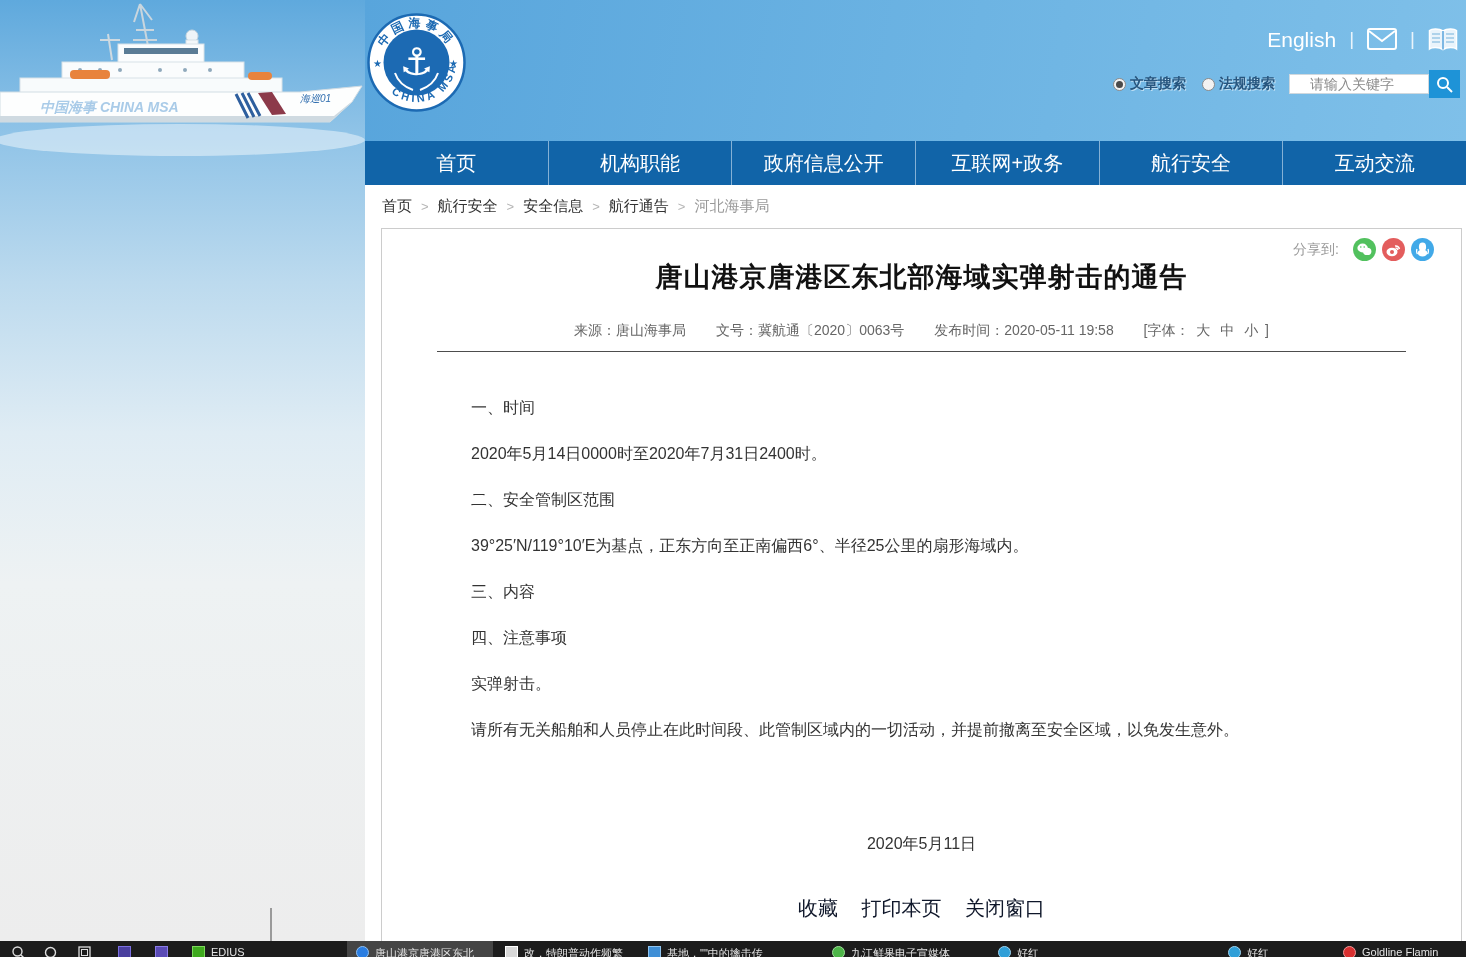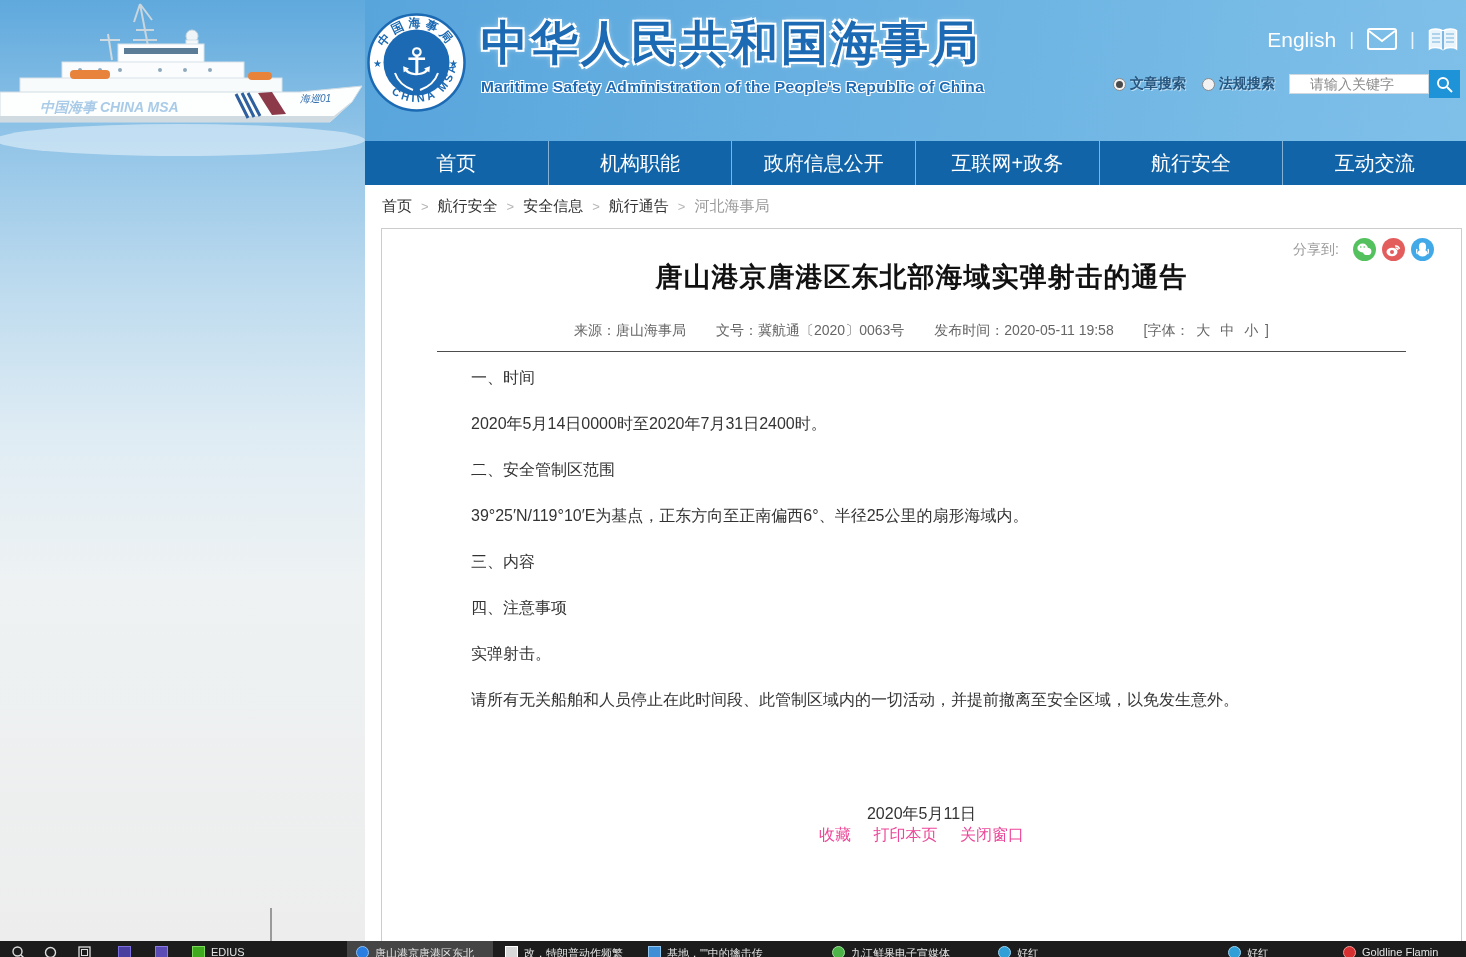--- a/index.html
+++ b/index.html
@@ -60,24 +60,24 @@
   .share-label { color:#999; font-size:14px; margin-right:8px; }
   .share-ico { width:23px; height:23px; border-radius:50%; margin-left:6px; display:flex;
     align-items:center; justify-content:center; cursor:pointer; }
   .share-ico svg { display:block; }
   .art-title { margin-top:30px; text-align:center; font-size:27px; font-weight:bold; color:#111;
     letter-spacing:1px; }
   .meta { margin-top:27px; text-align:center; font-size:14px; color:#666; }
   .meta .gap { display:inline-block; width:26px; }
   .meta .fs { cursor:pointer; margin:0 3px; }
   .divider { margin:11px 55px 0 55px; border-bottom:1px solid #4d4d4d; }
-  .content { margin-top:14px; padding:0 60px 0 89px; }
+  .content { margin-top:44px; padding:0 60px 0 89px; }
   .content p { font-size:16px; color:#333; line-height:24px; margin:0 0 22px 0; }
   .art-date { margin-top:92px; text-align:center; font-size:16px; color:#333; }
-  .art-actions { text-align:center; font-size:16px; color:#ec4899; }
+  .art-actions { margin-top:40px; text-align:center; font-size:20px; color:#0f172a; }
   .art-actions span { margin:0 9px; cursor:pointer; }
 
   
   .taskbar { position:absolute; left:0; top:941px; width:1466px; height:16px; background:#1c1c1c; overflow:hidden; }
   .tb-item { position:absolute; top:5px; display:flex; align-items:flex-start; }
   .tb-label { color:#e3e3e3; font-size:11px; margin-left:6px; white-space:nowrap; }
   .tb-active { position:absolute; left:347px; top:0; width:146px; height:16px; background:#454545; }
   .tb-sq { width:13px; height:13px; display:inline-block; }
   .tb-circ { width:13px; height:13px; border-radius:50%; display:inline-block; }
 </style>
@@ -133,24 +133,20 @@
         </text>
         <text font-size="11" fill="#1c6ab3" font-weight="bold" letter-spacing="3">
           <textPath href="#arcBot" startOffset="28%">CHINA MSA</textPath>
         </text>
         <text x="6" y="54" font-size="10" fill="#1c6ab3">★</text>
         <text x="82" y="54" font-size="10" fill="#1c6ab3">★</text>
         <text x="49.5" y="62" font-size="38" fill="#fff" text-anchor="middle">⚓</text>
         <path d="M28,60 Q32,72 46,77 M71,60 Q67,72 53,77" stroke="#fff" stroke-width="2" fill="none"></path>
       </svg>
     </div>
-    <div class="brand">
-      <div class="brand-cn">中华人民共和国海事局</div>
-      <div class="brand-en">Maritime Safety Administration of the People's Republic of China</div>
-    </div>
     <div class="utils">
       <span style="cursor:pointer;">English</span>
       <span class="sep">|</span>
       <span style="cursor:pointer;">
         <svg width="30" height="22" viewBox="0 0 30 22">
           <rect x="1" y="1" width="28" height="20" rx="2" fill="none" stroke="#fff" stroke-width="2"></rect>
           <path d="M2,3 L15,13 L28,3" fill="none" stroke="#fff" stroke-width="2"></path>
         </svg>
       </span>
       <span class="sep">|</span>

